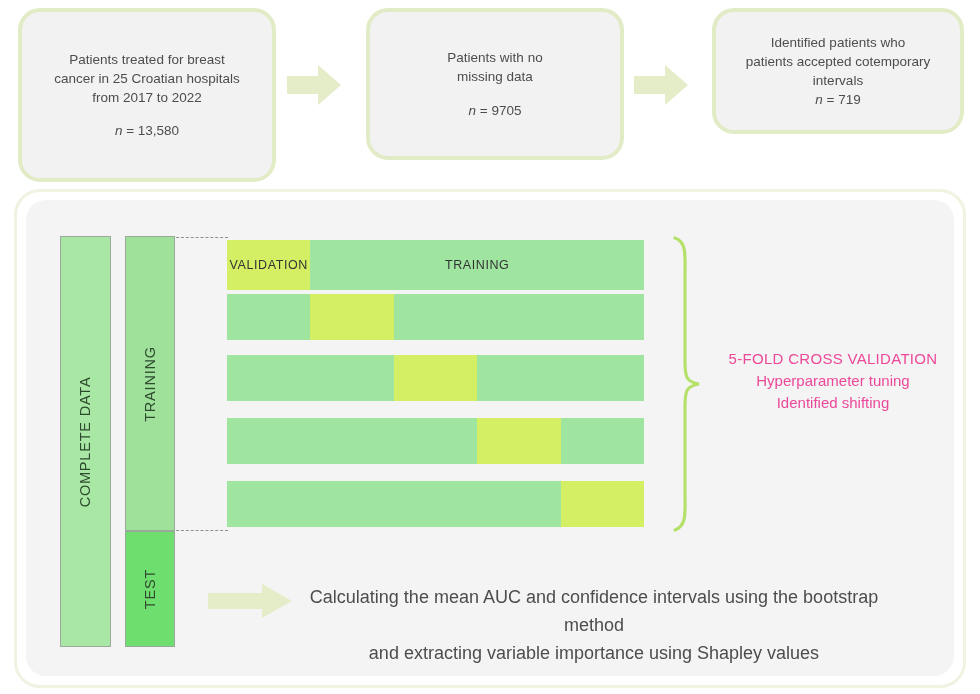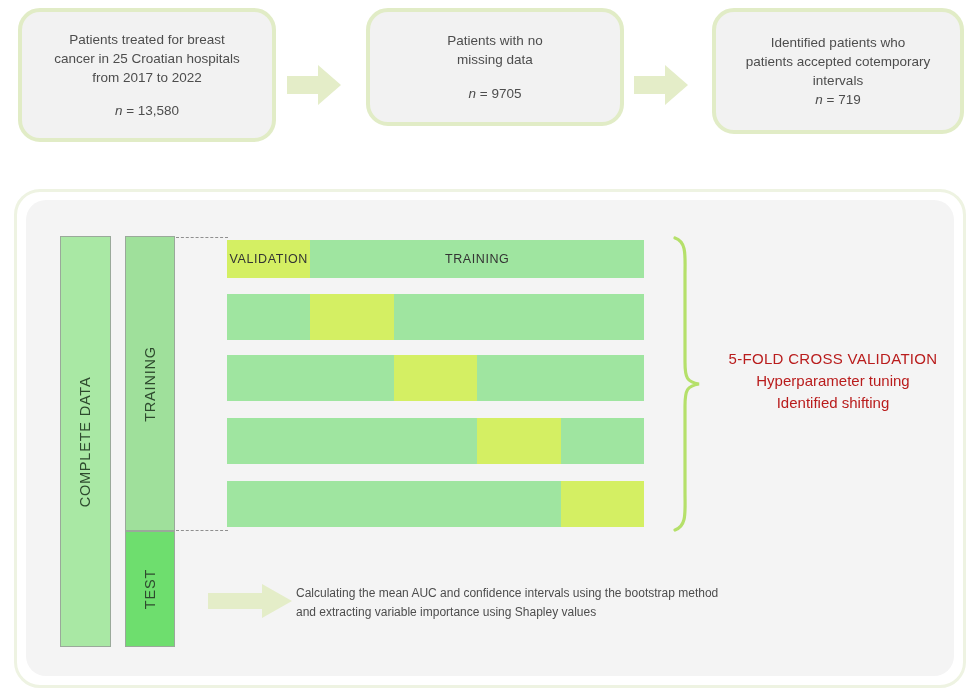--- a/index.html
+++ b/index.html
@@ -110,57 +110,58 @@
 
   .brace {
     position: absolute;
   }
 
   .side-text {
     position: absolute;
     text-align: center;
     font-size: 15px;
     line-height: 1.45;
-    color: #b91c1c;
+    color: #ec4899;
   }
   .side-text .t-main { letter-spacing: 0.3px; }
 
   .bottom-arrow {
     position: absolute;
     width: 84px;
     height: 38px;
   }
   .bottom-text {
     position: absolute;
-    font-size: 12px;
+    text-align: center;
+    font-size: 18px;
     line-height: 1.55;
     color: #4d4d4d;
   }
 </style>
 </head>
 <body>
 
 <div class="stage">
 
-  <div class="flow-box" id="box0" style="left:18px; top:8px; width:258px; height:134px;">
+  <div class="flow-box" id="box0" style="left:18px; top:8px; width:258px; height:174px;">
     <div>Patients treated for breast</div>
     <div>cancer in 25 Croatian hospitals</div>
     <div>from 2017 to 2022</div>
     <div class="gap-line"></div>
     <div class="n-line">
       <i>n</i>
       <span>= 13,580</span>
     </div>
   </div>
 
   <svg class="flow-arrow" style="left:287px; top:62px;" viewBox="0 0 54 46">
     <polygon points="0,14 31,14 31,3 54,23 31,43 31,32 0,32" fill="#e4edc8"></polygon>
   </svg>
 
-  <div class="flow-box" id="box1" style="left:366px; top:8px; width:258px; height:118px;">
+  <div class="flow-box" id="box1" style="left:366px; top:8px; width:258px; height:152px;">
     <div>Patients with no</div>
     <div>missing data</div>
     <div class="gap-line"></div>
     <div class="n-line">
       <i>n</i>
       <span>= 9705</span>
     </div>
   </div>
 
   <svg class="flow-arrow" style="left:634px; top:62px;" viewBox="0 0 54 46">
@@ -188,21 +189,21 @@
     <div class="vbar-label">TRAINING</div>
   </div>
 
   <div class="vbar" style="left:125px; top:531px; width:50px; height:116px; background:#6ede6e;">
     <div class="vbar-label">TEST</div>
   </div>
 
   <div class="dotted-line" style="left:176px; top:237px; width:52px;"></div>
   <div class="dotted-line" style="left:176px; top:530px; width:52px;"></div>
 
-  <div class="fold-row" style="left:227px; top:240px; width:417px; height:38px;">
+  <div class="fold-row" style="left:227px; top:240px; width:417px; height:50px;">
     <div class="fold-seg" style="width:20%; background:#d4ef63;">VALIDATION</div>
     <div class="fold-seg" style="width:80%; background:#9fe5a0;">TRAINING</div>
   </div>
 
   <div class="fold-row" style="left:227px; top:294px; width:417px; height:46px;">
     <div class="fold-seg" style="width:20%; background:#9fe5a0;"></div>
     <div class="fold-seg" style="width:20%; background:#d4ef63;"></div>
     <div class="fold-seg" style="width:60%; background:#9fe5a0;"></div>
   </div>
 

